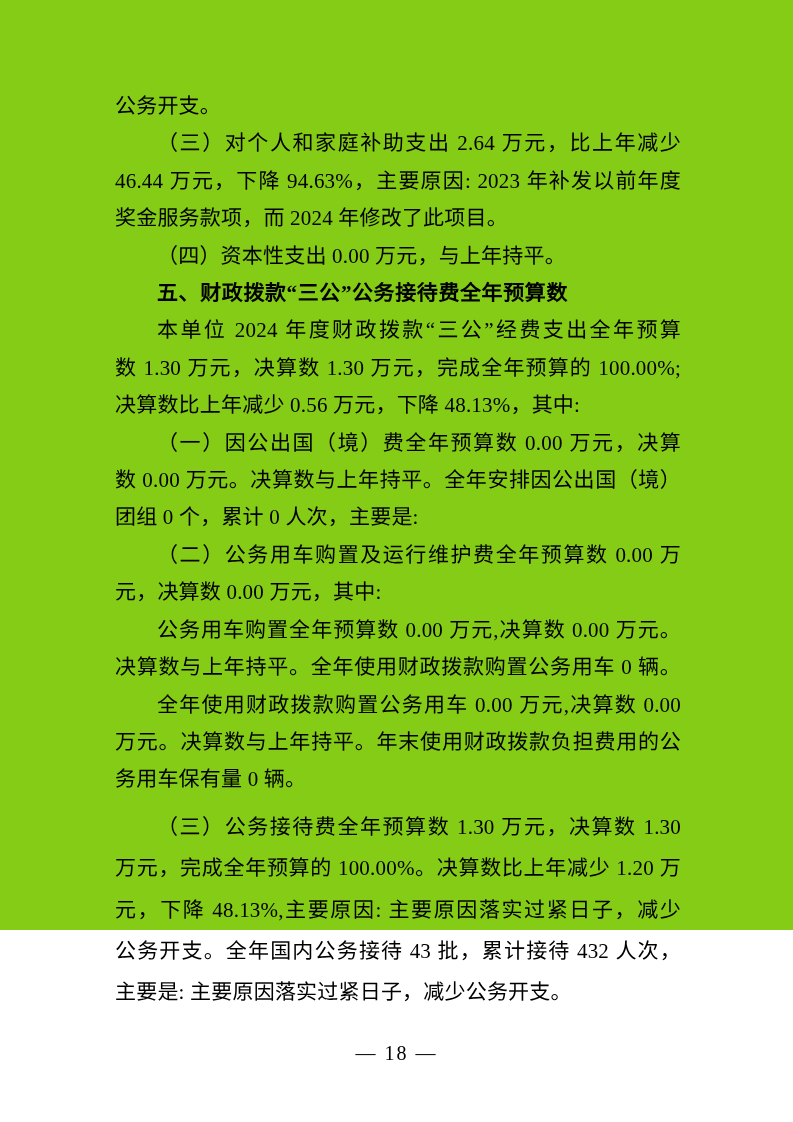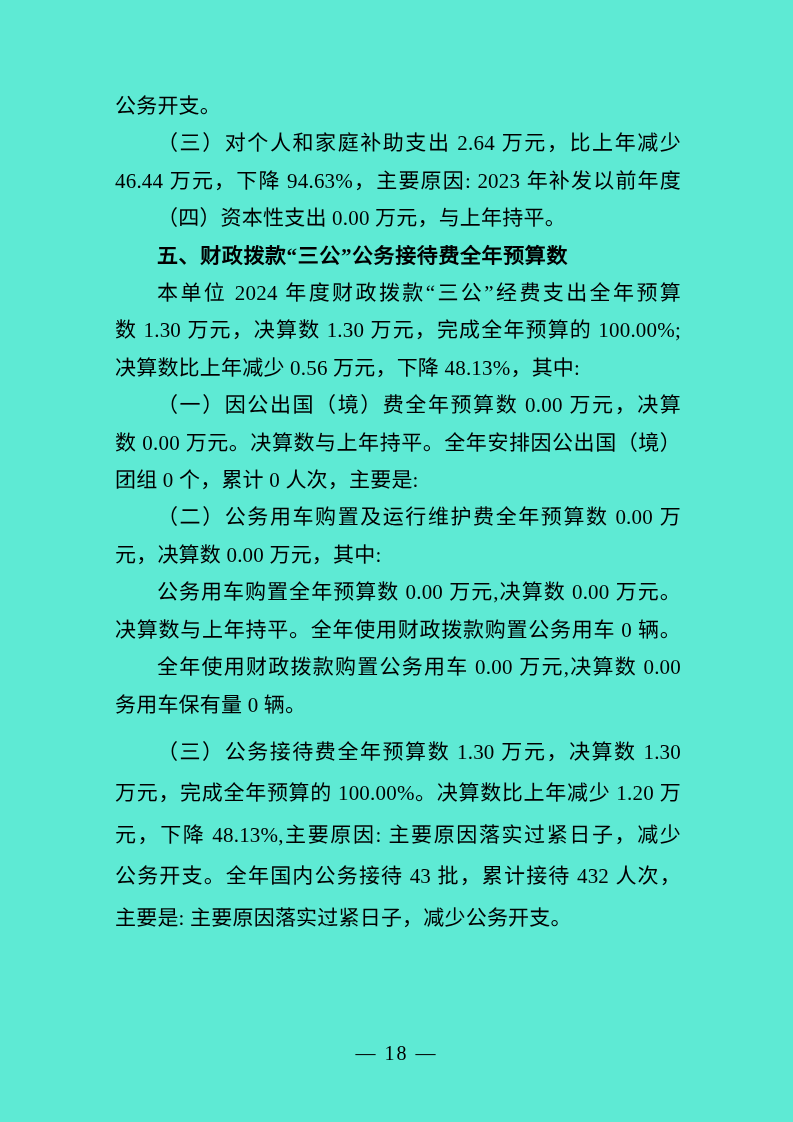--- a/index.html
+++ b/index.html
@@ -11,22 +11,22 @@
     width: 793px;
     height: 1122px;
     position: relative;
     font-family: "Liberation Serif", "DejaVu Serif", serif;
     color: #000000;
     overflow: hidden;
   }
   .page {
     position: relative;
     width: 793px;
-    height: 1122px;
-    background: #5eead4;
+    height: 930px;
+    background: #84cc16;
   }
   .content {
     position: absolute;
     left: 115px;
     top: 88px;
     width: 566px;
   }
   .line {
     margin: 0;
     padding: 0;
@@ -64,33 +64,35 @@
   }
 </style>
 </head>
 <body>
 
 <div class="page">
   <div class="content">
     <p class="line">公务开支。</p>
     <p class="line indent just">（三）对个人和家庭补助支出 2.64 万元，比上年减少</p>
     <p class="line just">46.44 万元，下降 94.63%，主要原因: 2023 年补发以前年度</p>
+    <p class="line">奖金服务款项，而 2024 年修改了此项目。</p>
     <p class="line indent">（四）资本性支出 0.00 万元，与上年持平。</p>
     <p class="line indent heading">五、财政拨款“三公”公务接待费全年预算数</p>
     <p class="line indent just">本单位 2024 年度财政拨款“三公”经费支出全年预算</p>
     <p class="line just">数 1.30 万元，决算数 1.30 万元，完成全年预算的 100.00%;</p>
     <p class="line">决算数比上年减少 0.56 万元，下降 48.13%，其中:</p>
     <p class="line indent just">（一）因公出国（境）费全年预算数 0.00 万元，决算</p>
     <p class="line just">数 0.00 万元。决算数与上年持平。全年安排因公出国（境）</p>
     <p class="line">团组 0 个，累计 0 人次，主要是:</p>
     <p class="line indent just">（二）公务用车购置及运行维护费全年预算数 0.00 万</p>
     <p class="line">元，决算数 0.00 万元，其中:</p>
     <p class="line indent just">公务用车购置全年预算数 0.00 万元,决算数 0.00 万元。</p>
     <p class="line just">决算数与上年持平。全年使用财政拨款购置公务用车 0 辆。</p>
     <p class="line indent just">全年使用财政拨款购置公务用车 0.00 万元,决算数 0.00</p>
+    <p class="line just">万元。决算数与上年持平。年末使用财政拨款负担费用的公</p>
     <p class="line">务用车保有量 0 辆。</p>
     <p class="line indent just wide gap">（三）公务接待费全年预算数 1.30 万元，决算数 1.30</p>
     <p class="line just wide">万元，完成全年预算的 100.00%。决算数比上年减少 1.20 万</p>
     <p class="line just wide">元，下降 48.13%,主要原因: 主要原因落实过紧日子，减少</p>
     <p class="line just wide">公务开支。全年国内公务接待 43 批，累计接待 432 人次，</p>
     <p class="line wide">主要是: 主要原因落实过紧日子，减少公务开支。</p>
   </div>
   <div class="footer">— 18 —</div>
 </div>
 

